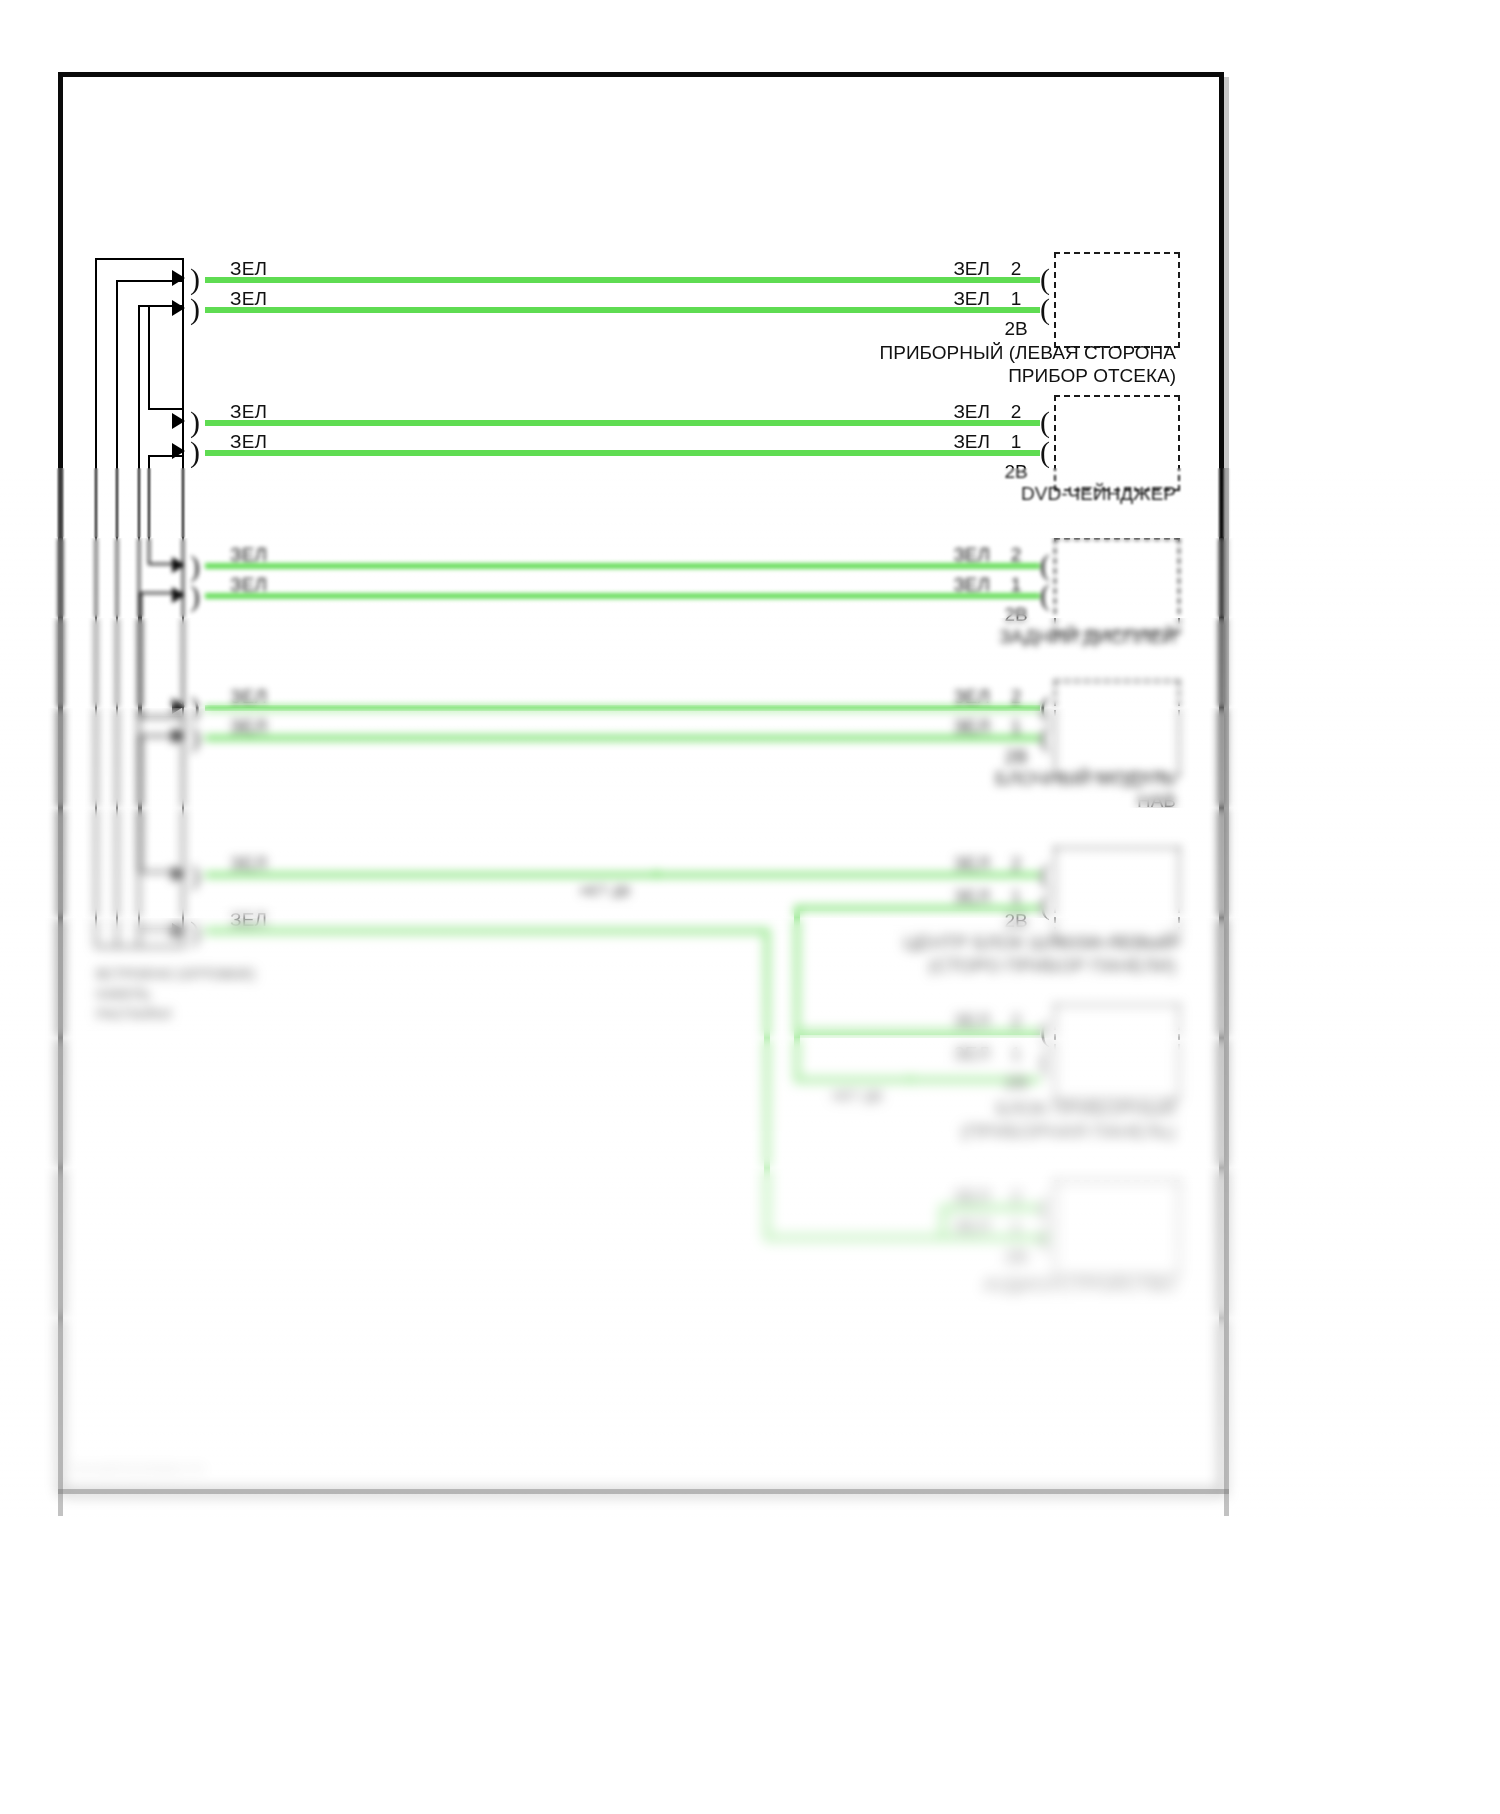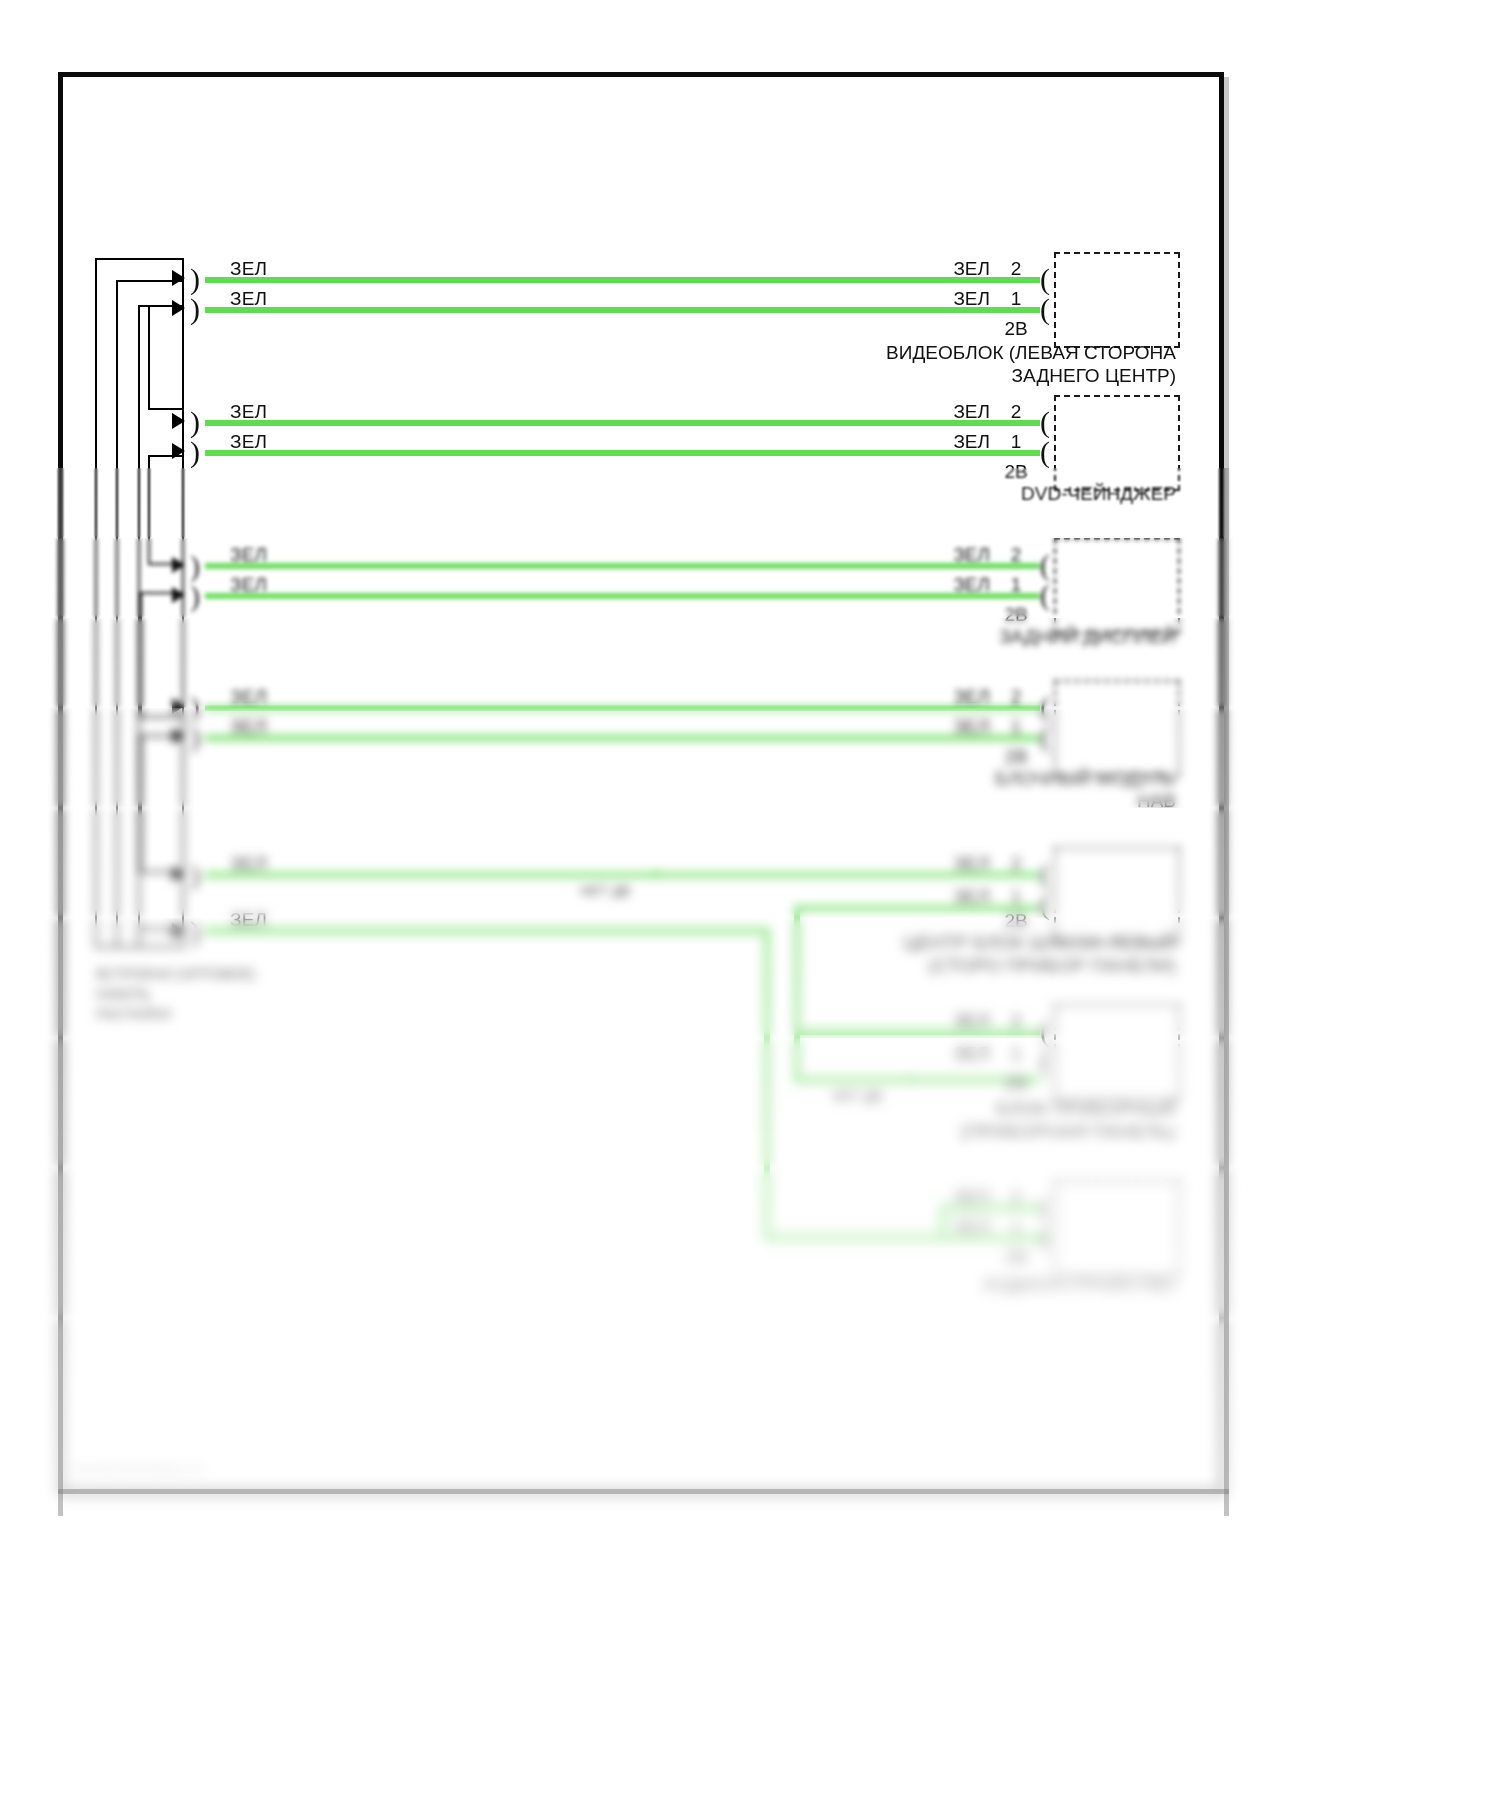--- a/index.html
+++ b/index.html
@@ -114,22 +114,22 @@
     <div class="lbl" style="left:230px;top:258px;">ЗЕЛ</div>
     <div class="lbl" style="left:230px;top:288px;">ЗЕЛ</div>
     <div class="lbl-r" style="left:900px;top:258px;width:90px;">ЗЕЛ</div>
     <div class="lbl-r" style="left:900px;top:288px;width:90px;">ЗЕЛ</div>
     <div class="lbl-c" style="left:1002px;top:258px;width:28px;">2</div>
     <div class="lbl-c" style="left:1002px;top:288px;width:28px;">1</div>
     <div class="lbl-c" style="left:996px;top:318px;width:40px;">2В</div>
     <div class="cbracket" style="left:1040px;top:264px;">(</div>
     <div class="cbracket" style="left:1040px;top:294px;">(</div>
     <div class="housing" style="left:1054px;top:252px;width:122px;height:92px;"></div>
-    <div class="lbl-r" style="left:760px;top:342px;width:416px;">ВИДЕОБЛОК (ЛЕВАЯ СТОРОНА</div>
-    <div class="lbl-r" style="left:760px;top:365px;width:416px;">ЗАДНЕГО ЦЕНТР)</div>
+    <div class="lbl-r" style="left:760px;top:342px;width:416px;">ПРИБОРНЫЙ (ЛЕВАЯ СТОРОНА</div>
+    <div class="lbl-r" style="left:760px;top:365px;width:416px;">ПРИБОР ОТСЕКА)</div>
 
     <div class="wire" style="left:205px;top:420px;width:835px;"></div>
     <div class="wire" style="left:205px;top:450px;width:835px;"></div>
     <div class="lbl" style="left:230px;top:401px;">ЗЕЛ</div>
     <div class="lbl" style="left:230px;top:431px;">ЗЕЛ</div>
     <div class="lbl-r" style="left:900px;top:401px;width:90px;">ЗЕЛ</div>
     <div class="lbl-r" style="left:900px;top:431px;width:90px;">ЗЕЛ</div>
     <div class="lbl-c" style="left:1002px;top:401px;width:28px;">2</div>
     <div class="lbl-c" style="left:1002px;top:431px;width:28px;">1</div>
     <div class="lbl-c" style="left:996px;top:461px;width:40px;">2В</div>

